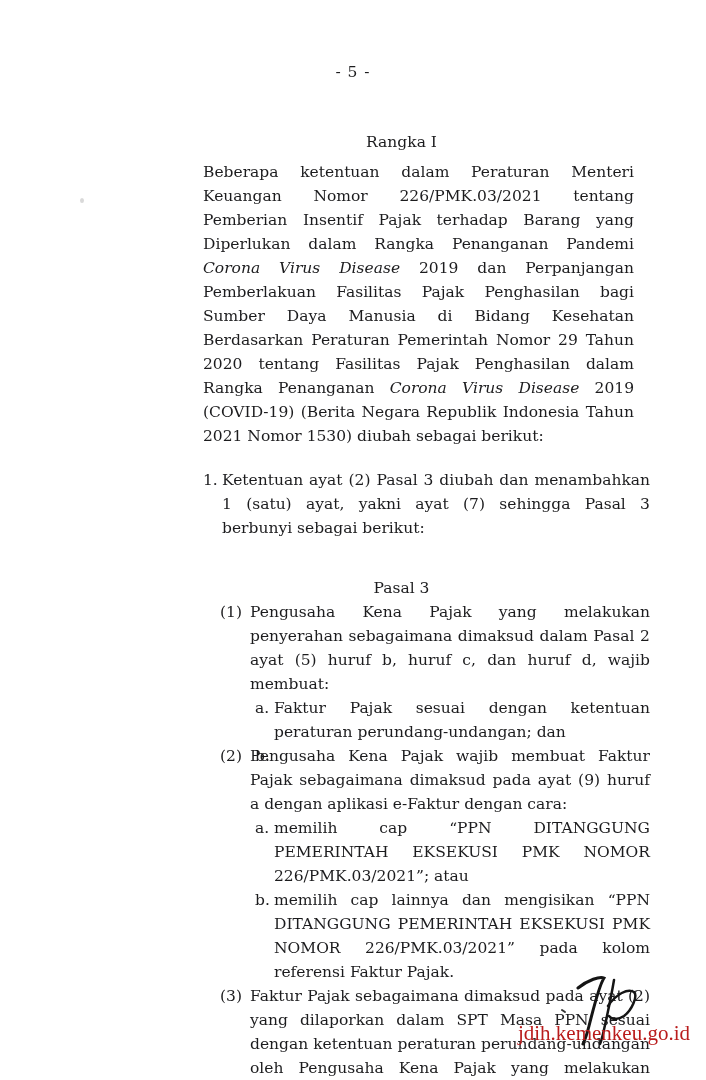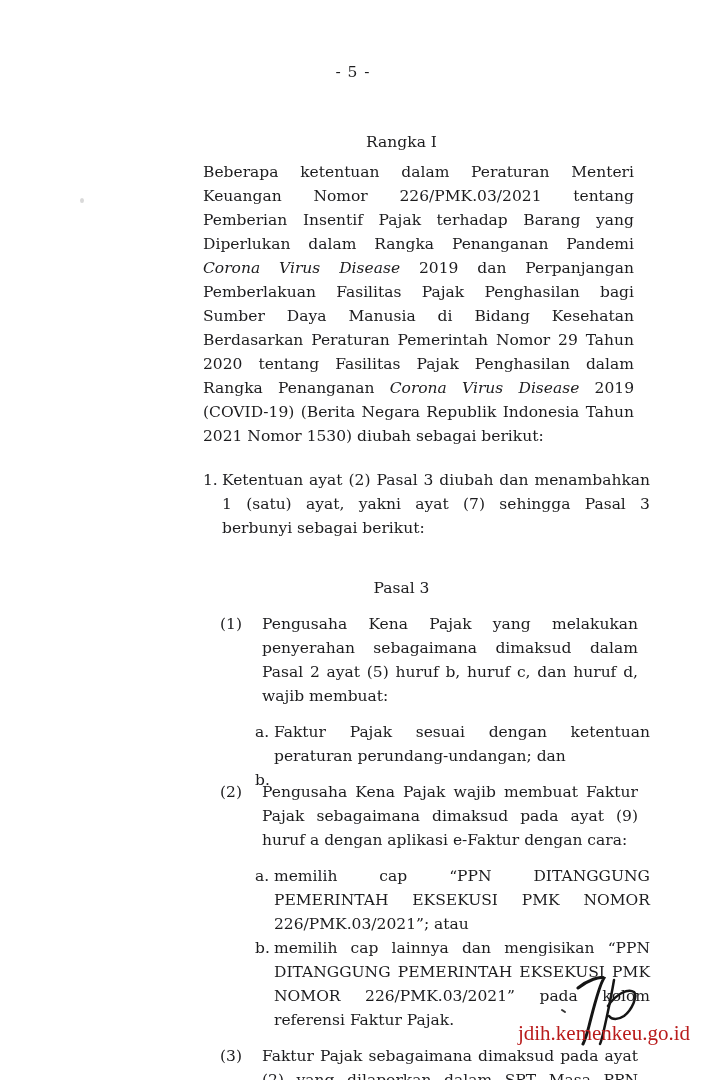--- a/index.html
+++ b/index.html
@@ -33,21 +33,21 @@
     position:relative;
     margin-top:20px;
     padding-left:19px;
   }
   .amend-item .marker{position:absolute;left:0;top:0;}
   .clause{
     position:relative;
     padding-left:47px;
   }
   .clause > .marker{position:absolute;left:17px;top:0;}
-  .clause-text{margin:12px;}
+  .clause-text{margin:0;}
   .point{
     position:relative;
     padding-left:24px;
   }
   .point > .marker{position:absolute;left:5px;top:0;}
   .footer-link{
     position:absolute;
     top:1021px;right:16px;
     font-family:Liberation Serif, serif;
     font-size:21px;line-height:24px;

